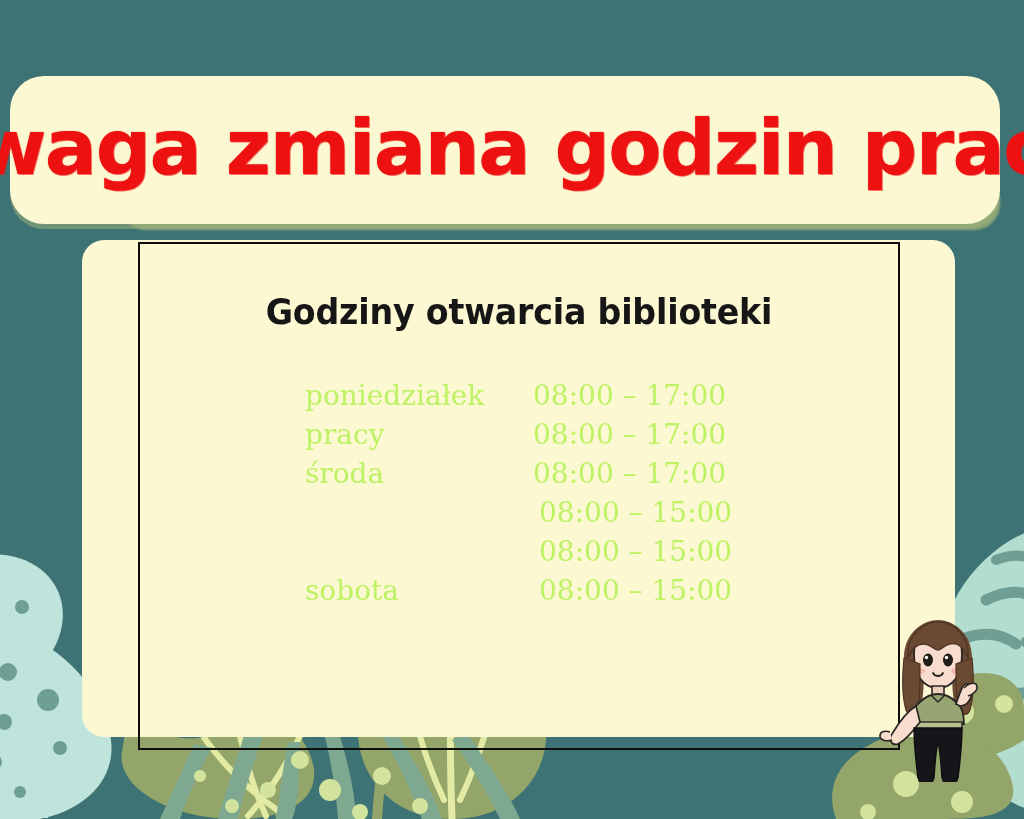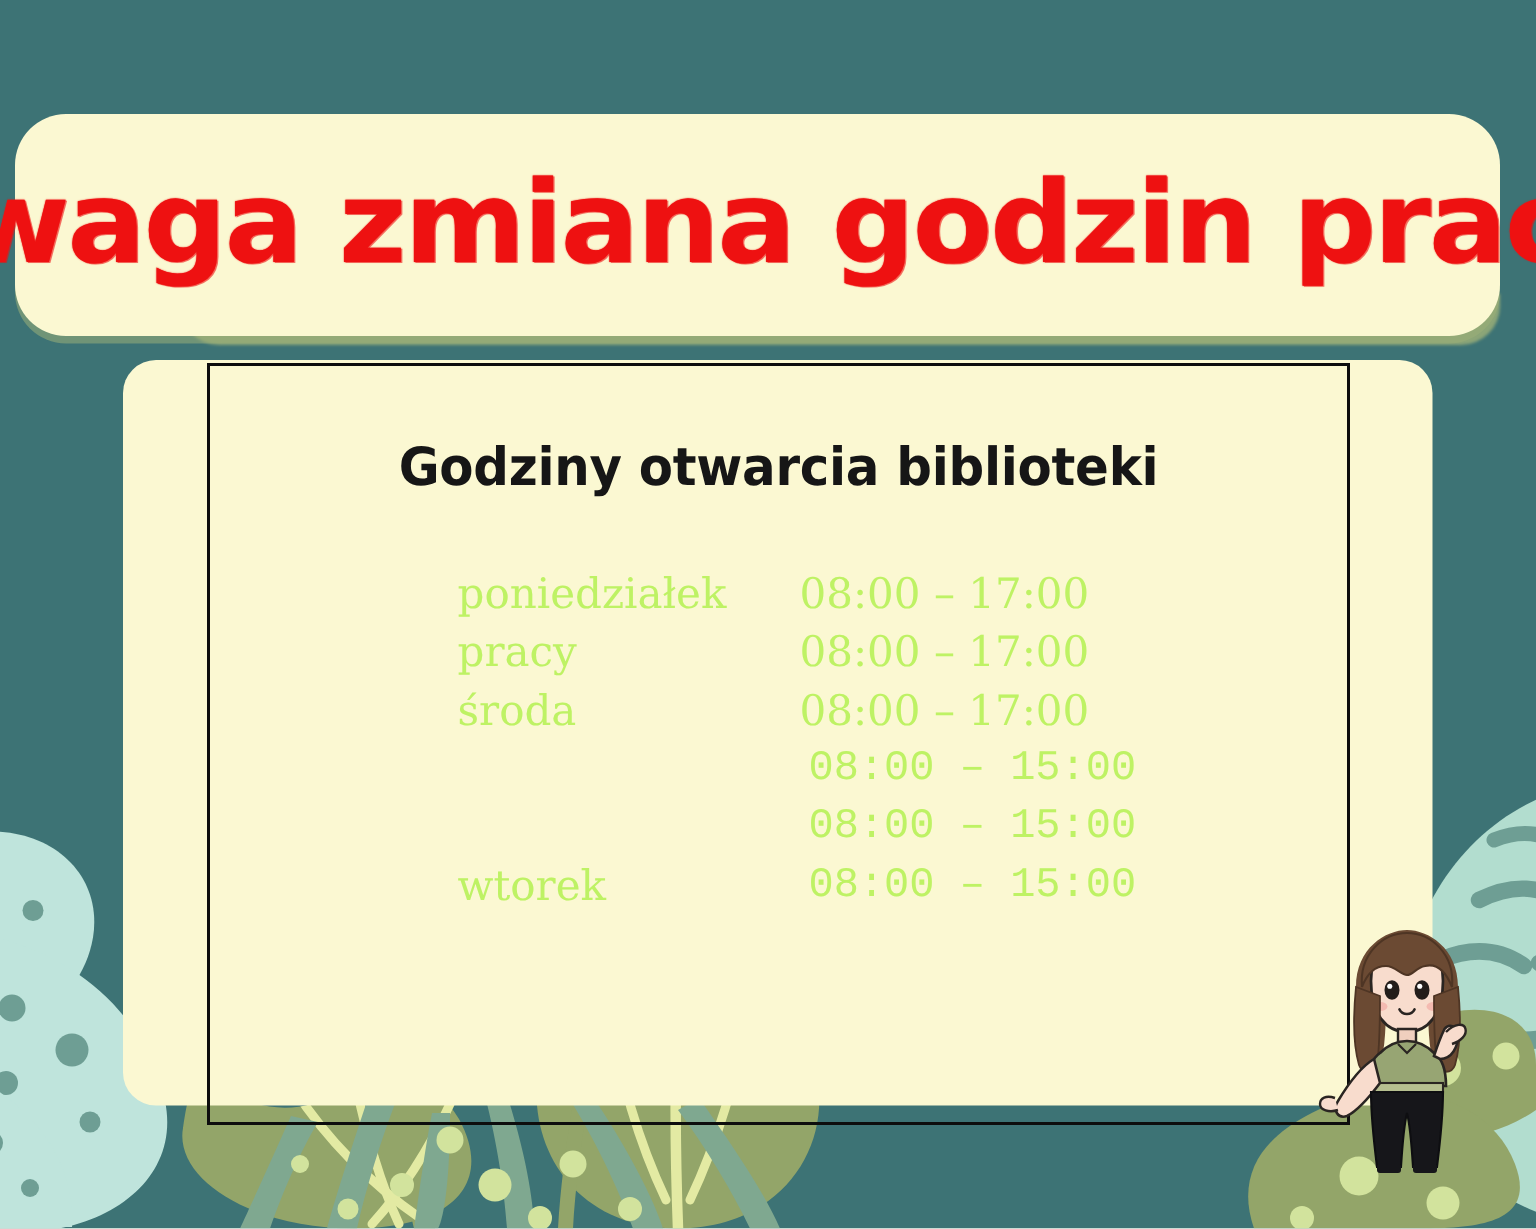--- a/index.html
+++ b/index.html
@@ -115,21 +115,21 @@
   .day {
     position: absolute;
     left: 0;
     top: 0;
   }
   .time {
     position: absolute;
     left: 228px;
     top: 0;
   }
-  .hours-row.indent .time { left: 234px; font-family: Liberation Mono, monospace; }
+  .hours-row.indent .time { left: 234px; }
 
   
   .girl {
     position: absolute;
     left: 878px;
     top: 614px;
     width: 120px;
     height: 175px;
   }
   .girl svg { display: block; }
@@ -258,21 +258,21 @@
 
       <div class="hours-row indent">
         <span class="time">08:00 – 15:00</span>
       </div>
 
       <div class="hours-row indent">
         <span class="time">08:00 – 15:00</span>
       </div>
 
       <div class="hours-row indent">
-        <span class="day">wtorek</span>
+        <span class="day">sobota</span>
         <span class="time">08:00 – 15:00</span>
       </div>
 
     </div>
   </div>
 
   <div class="girl">
     <svg viewBox="0 0 120 175" xmlns="http://www.w3.org/2000/svg">
 
       <path d="M 26 44 C 26 18 46 6 60 6 C 74 6 94 18 94 44 C 94 66 92 78 90 88

